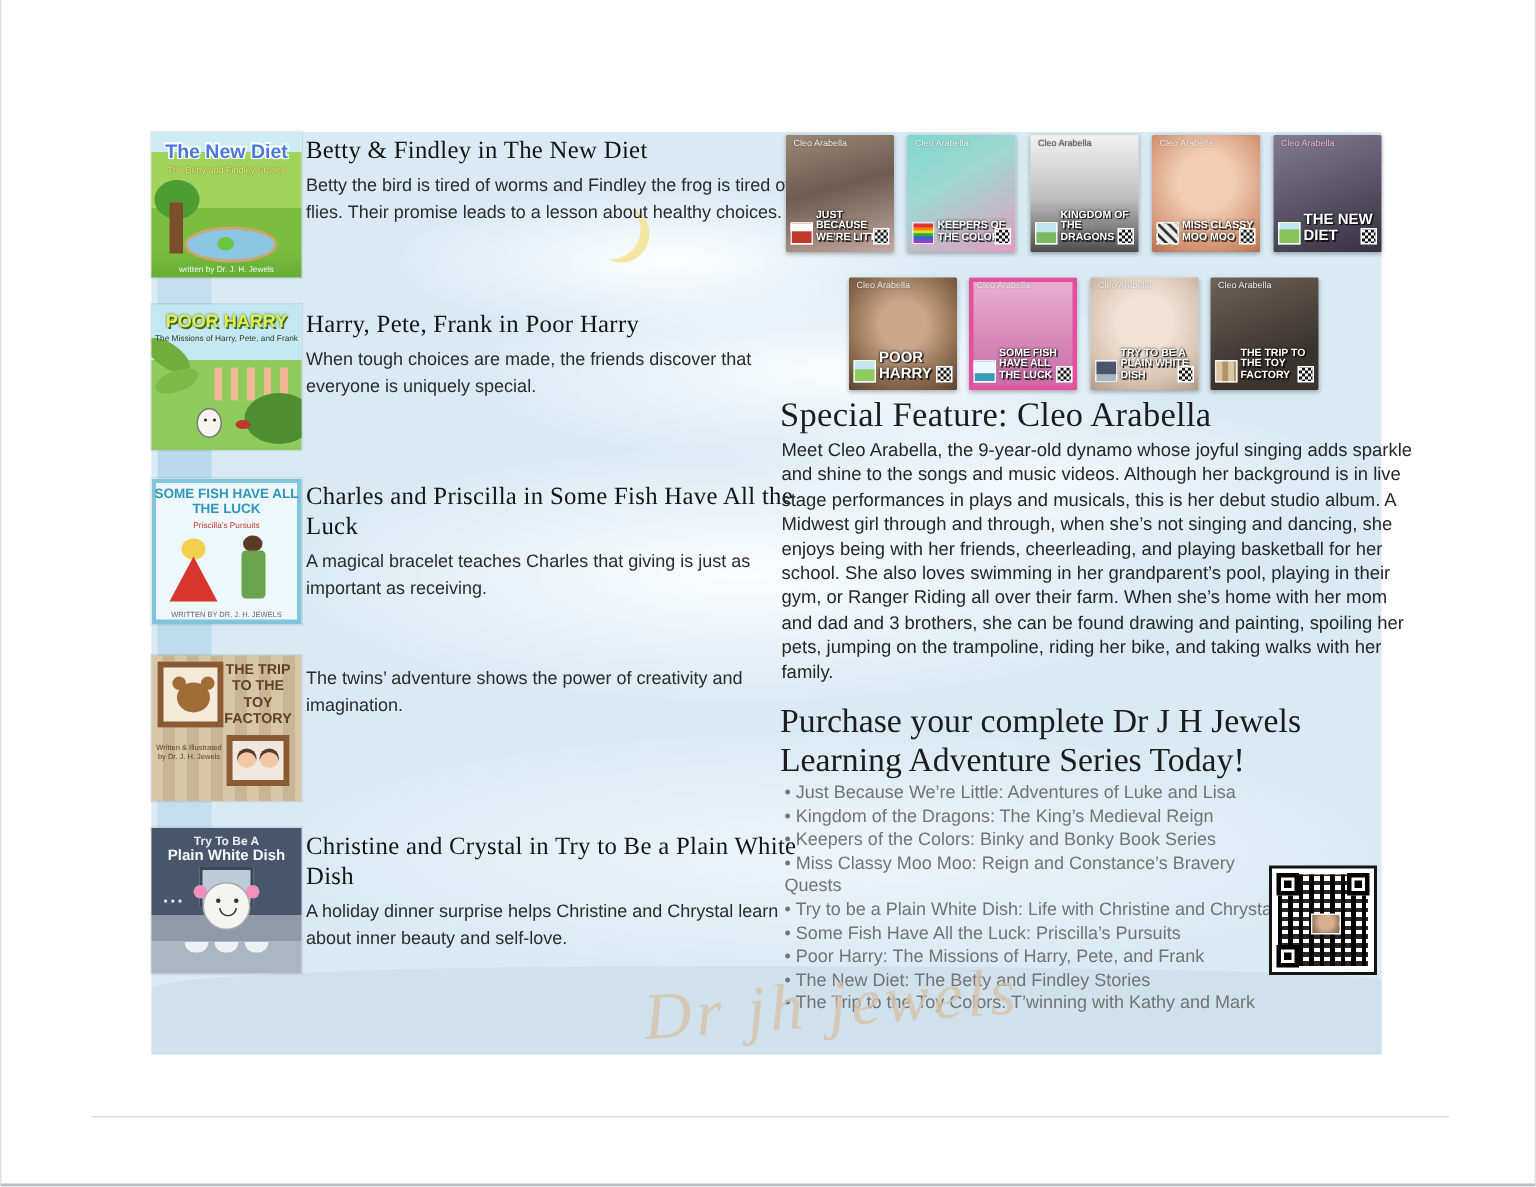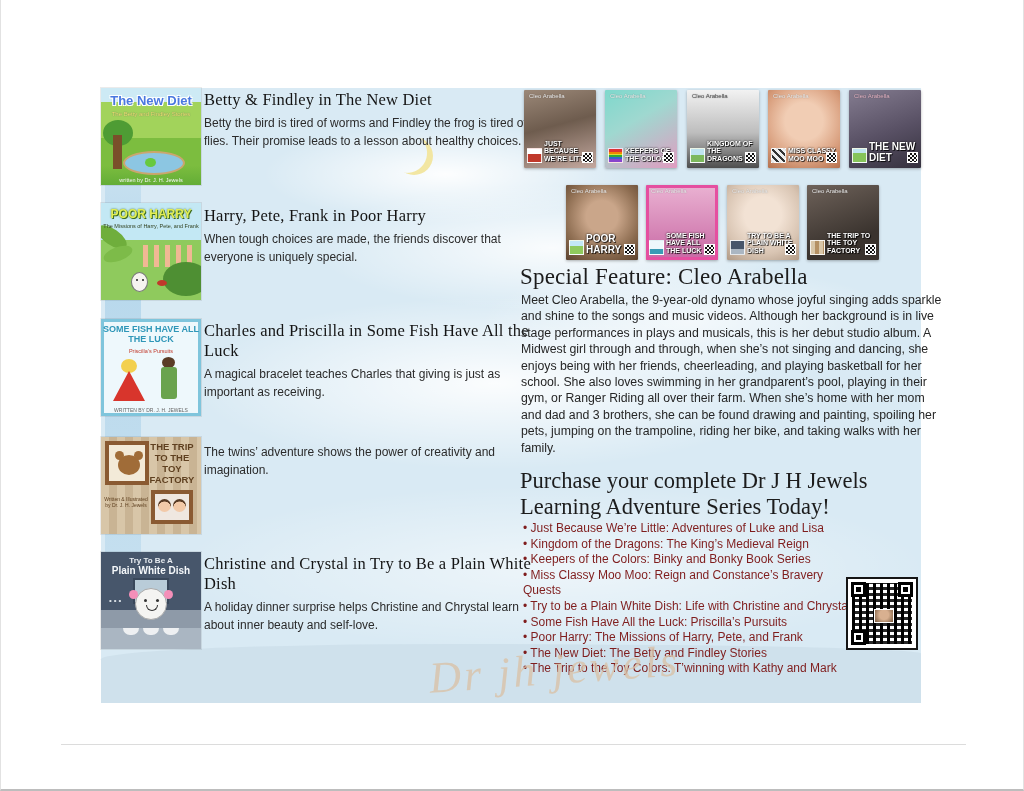--- a/index.html
+++ b/index.html
@@ -149,21 +149,21 @@
   .t9 { background:repeating-linear-gradient(90deg,#d8c6a8 0 4px,#b59164 4px 8px); }
 
   
   .sf-heading { position:absolute; left:519px; top:264px; font-family:"Liberation Serif", serif;
     font-size:23px; color:#1c1c1c; letter-spacing:.2px; }
   .sf-body { position:absolute; left:520px; top:292px; width:422px; font-size:12.3px;
     line-height:16.4px; color:#262626; }
   .purchase-heading { position:absolute; left:519px; top:468px; width:432px;
     font-family:"Liberation Serif", serif; font-size:22.5px; line-height:1.16; color:#1c1c1c; }
   .purchase-list { position:absolute; left:522px; top:521px; width:330px; list-style:none; }
-  .purchase-list li { font-size:12px; line-height:15.6px; color:#7f1d1d; }
+  .purchase-list li { font-size:12px; line-height:15.6px; color:#737373; }
   .purchase-list li::before { content:"• "; }
 
   
   .qr { position:absolute; left:845px; top:577px; width:72px; height:73px; background:#fff;
     border:2px solid #151515; padding:5px; }
   .qr .mesh { position:absolute; inset:4px;
     background:
       repeating-linear-gradient(0deg, rgba(0,0,0,.85) 0 3px, rgba(0,0,0,0) 3px 6px),
       repeating-linear-gradient(90deg, #000 0 3px, #fff 3px 7px); }
   .qr .eye { position:absolute; width:15px; height:15px; border:3px solid #000; background:#fff; }

